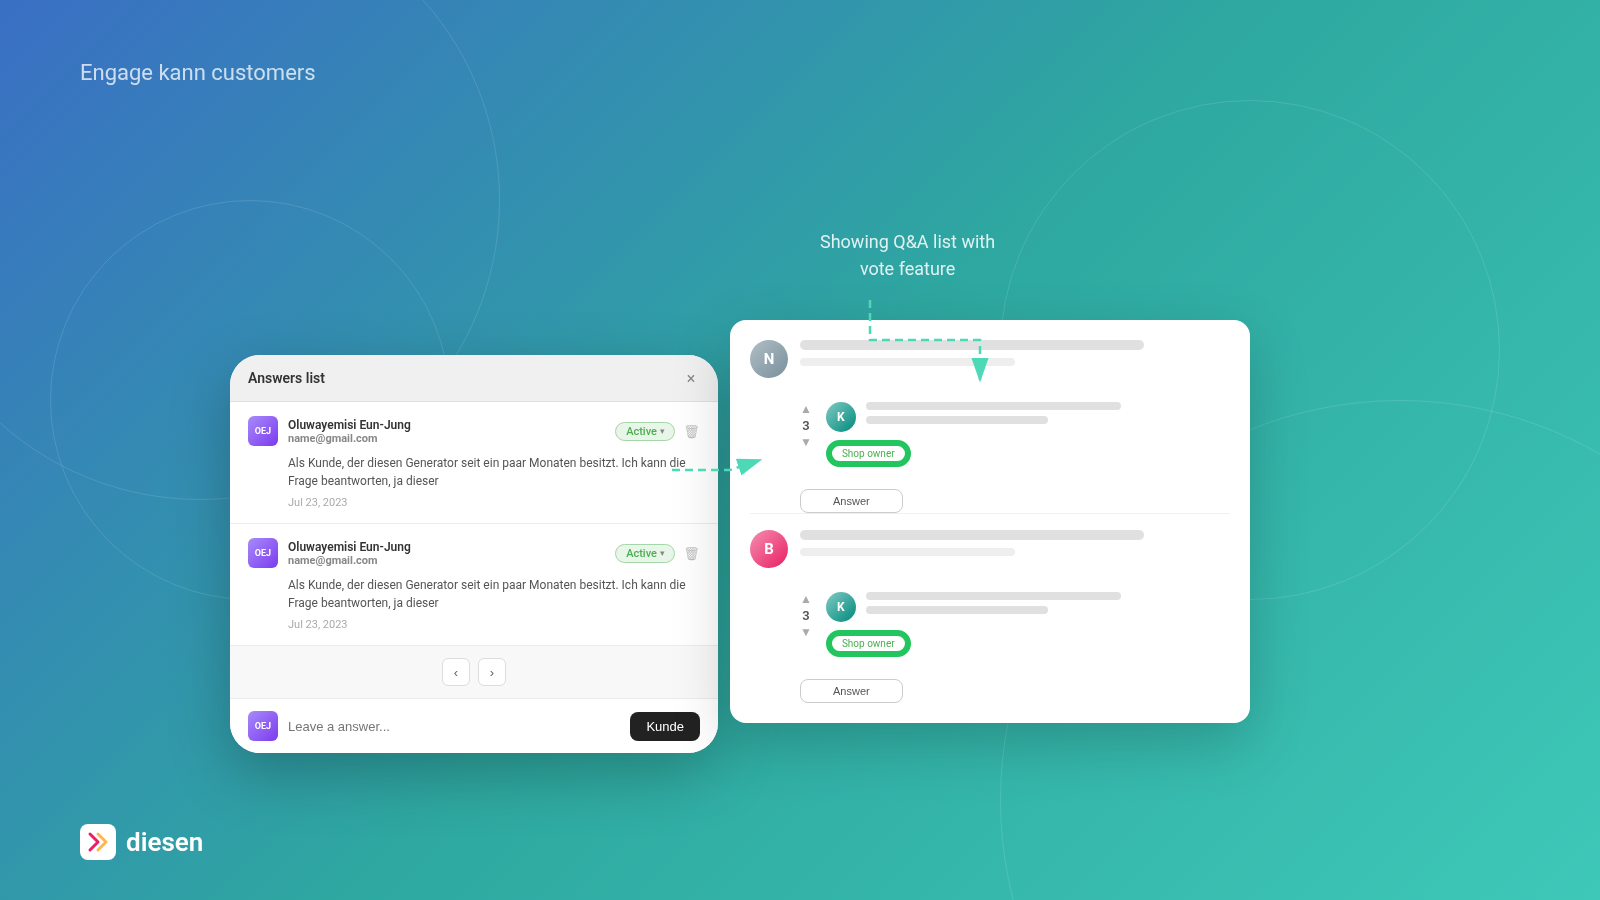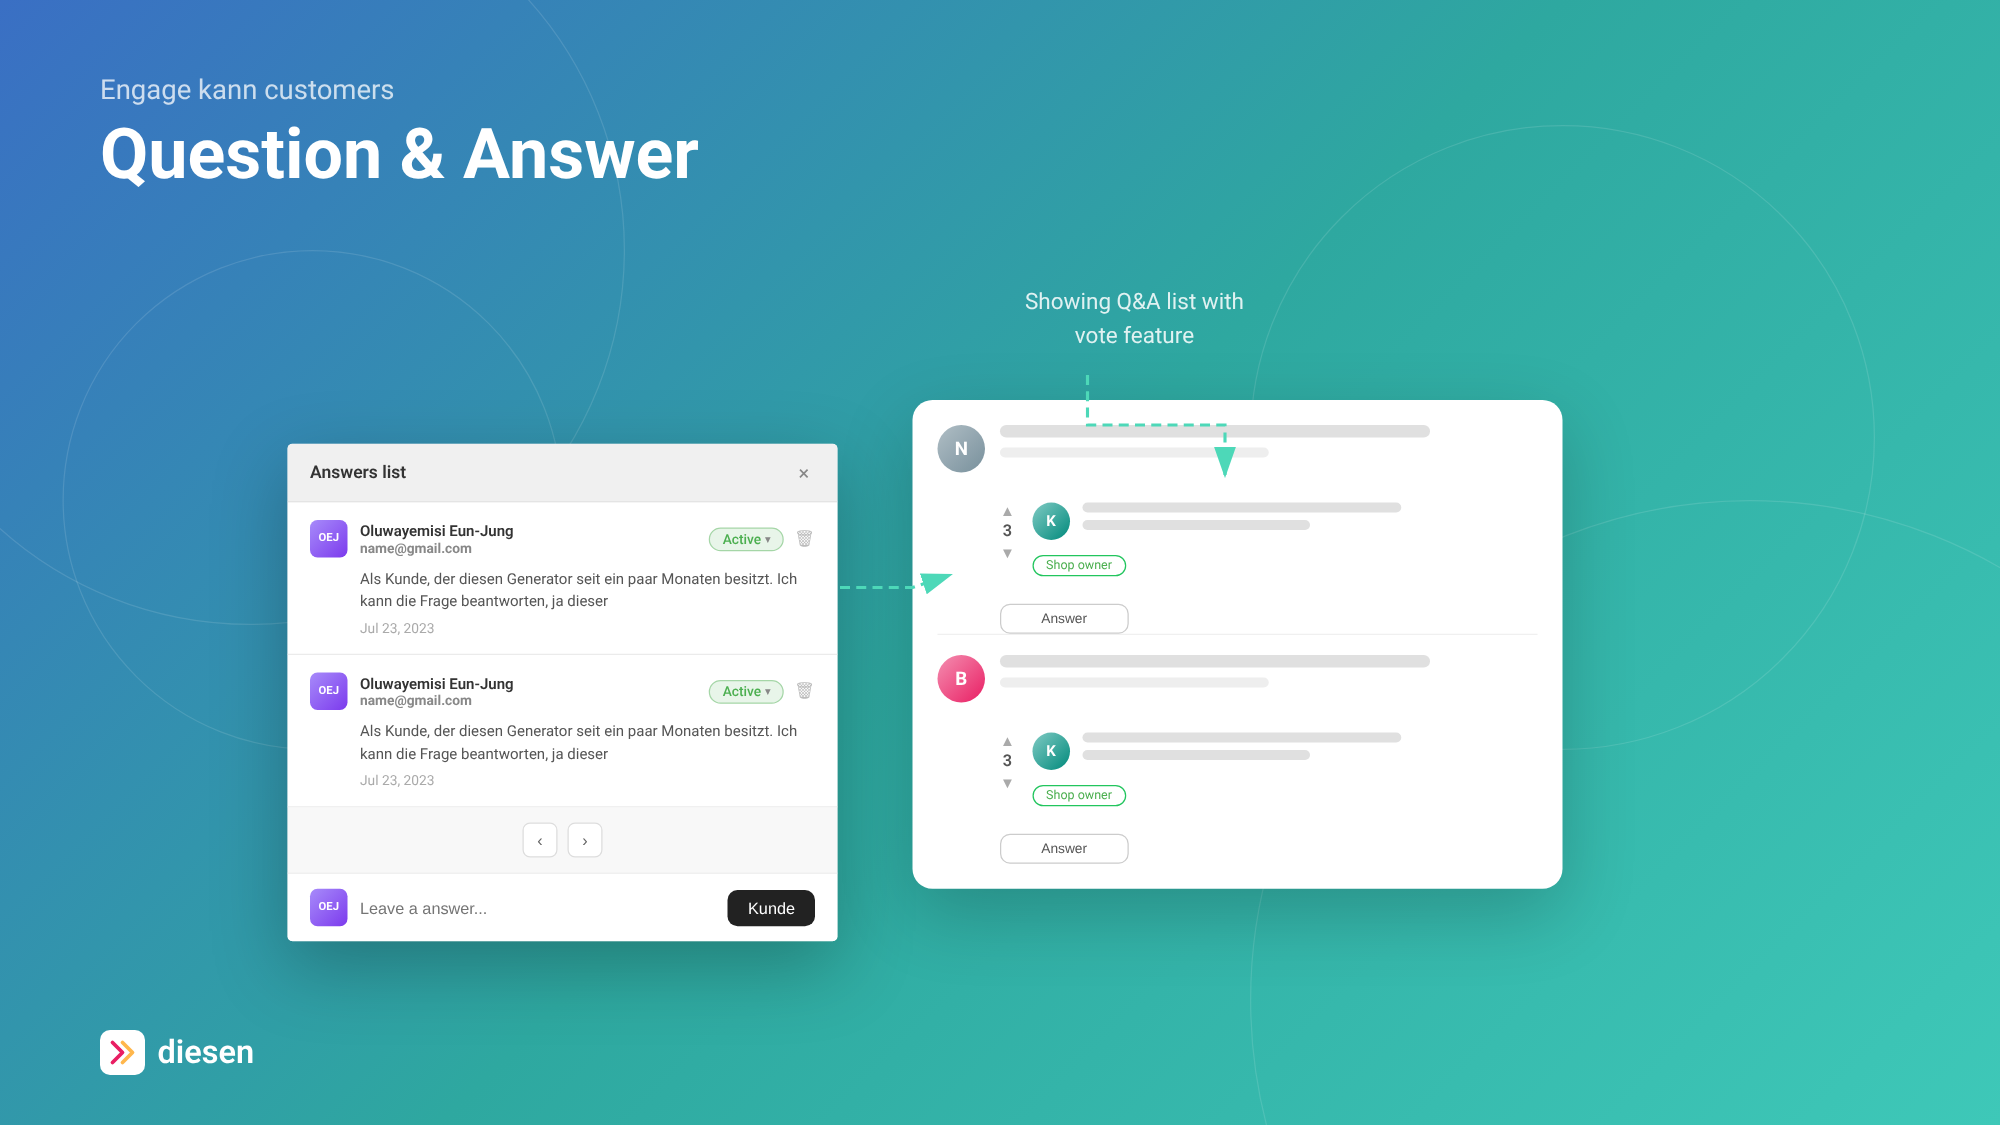--- a/index.html
+++ b/index.html
@@ -76,23 +76,23 @@
       font-size: 18px;
       line-height: 1.5;
       text-align: center;
     }
 
     
     .answers-modal {
       position: absolute;
       top: 355px;
       left: 230px;
-      width: 440px;
+      width: 488px;
       background: #f8f8f8;
-      border-radius: 4px;
+      border-radius: 30px;
       box-shadow: 0 20px 60px rgba(0,0,0,0.25);
       overflow: hidden;
     }
     .modal-header {
       background: #f0f0f0;
       padding: 14px 18px;
       display: flex;
       align-items: center;
       justify-content: space-between;
       border-bottom: 1px solid #e0e0e0;
@@ -347,21 +347,21 @@
     .qa-reply-bar {
       height: 8px;
       background: #e0e0e0;
       border-radius: 4px;
       margin-bottom: 6px;
     }
     .qa-reply-bar.w70 { width: 70%; }
     .qa-reply-bar.w50 { width: 50%; }
     .shop-owner-badge {
       display: inline-block;
-      border: 1px solid #22c55e;
+      border: 6px solid #22c55e;
       color: #4caf50;
       border-radius: 20px;
       padding: 2px 10px;
       font-size: 10px;
       margin-bottom: 6px;
     }
     .answer-btn {
       border: 1px solid #ccc;
       background: white;
       border-radius: 8px;
@@ -393,21 +393,20 @@
 
 <div class="bg-circles">
   <div class="bg-circle bg-circle-1"></div>
   <div class="bg-circle bg-circle-2"></div>
   <div class="bg-circle bg-circle-3"></div>
   <div class="bg-circle bg-circle-4"></div>
 </div>
 
 <div class="header">
   <div class="header-subtitle">Engage kann customers</div>
-  <div class="header-title">Question &amp; Answer</div>
 </div>
 
 <div class="annotation">
   <div>Showing Q&amp;A list with</div>
   <div>vote feature</div>
 </div>
 
 <div class="answers-modal">
   <div class="modal-header">
     <span class="modal-title">Answers list</span>

